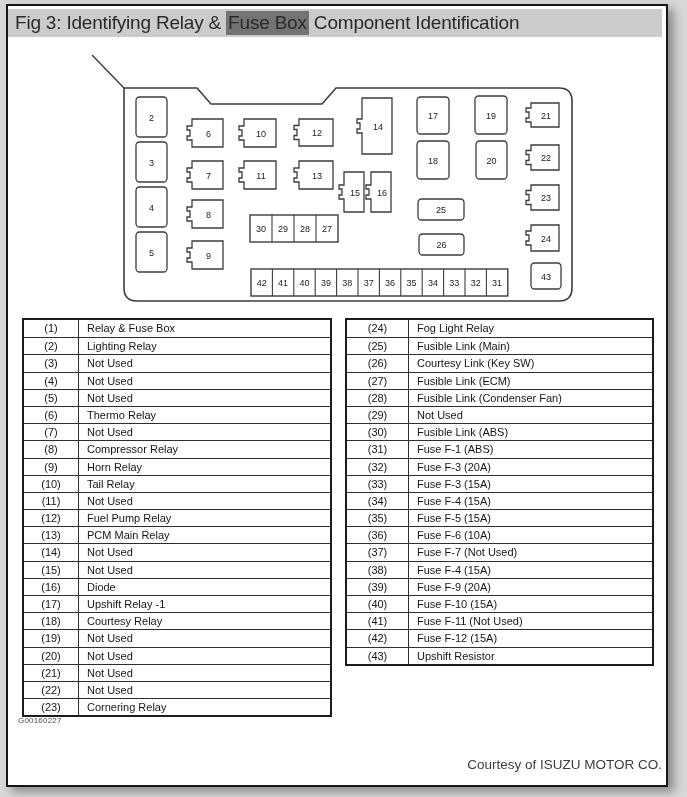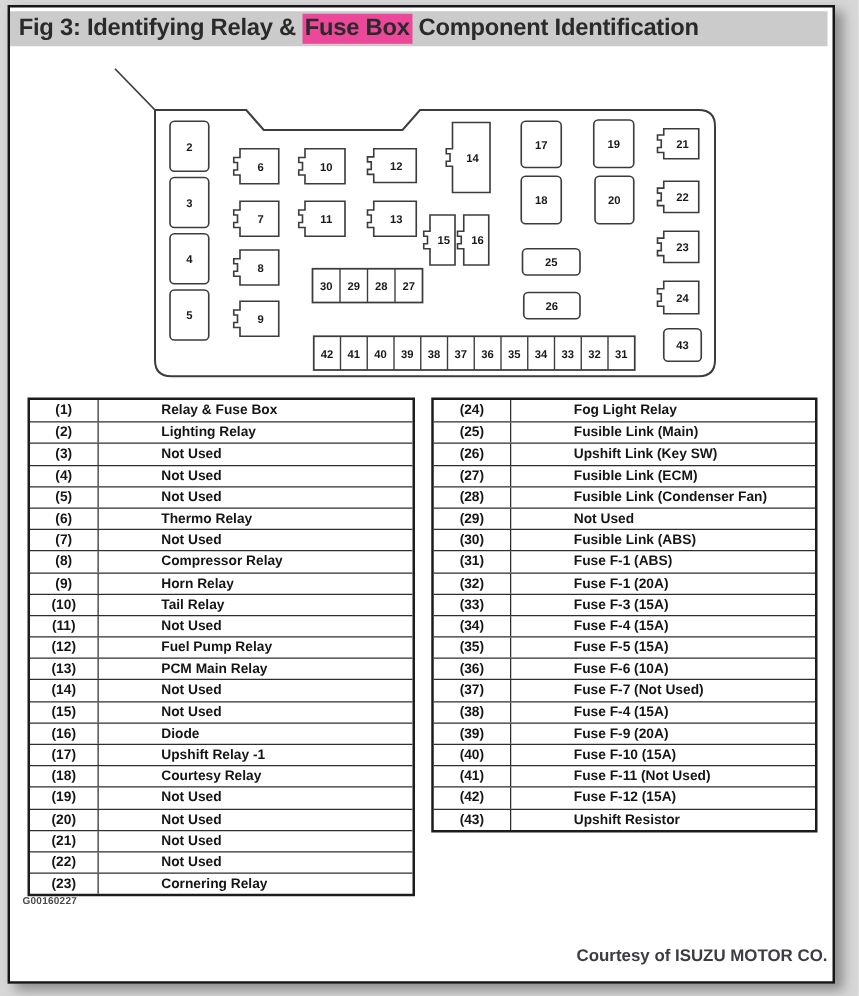--- a/index.html
+++ b/index.html
@@ -9,32 +9,31 @@
     font-family:"Liberation Sans", sans-serif;
     position:relative;
     overflow:hidden;
   }
   .card{
     position:absolute;left:6px;top:4px;
     width:658px;height:779px;
     background:#ffffff;
     border:2px solid #161616;
     box-shadow:6px 5px 9px rgba(0,0,0,0.35);
-    font-weight:bold;
   }
   .titlebar{
     position:absolute;left:0;top:3px;width:654px;height:28px;
     background:#cbcbcb;
     display:flex;align-items:center;
     padding-left:7px;box-sizing:border-box;
     font-size:19px;color:#2a2a2a;letter-spacing:-0.2px;
     white-space:pre;
   }
   .titlebar .hl{
-    background:#ec4899;
+    background:#737373;
     padding:1px 2px;
   }
   #fusebox-svg{position:absolute;left:0;top:44px;}
   .legend{
     position:absolute;
     background:#fff;
     border:2px solid #1c1c1c;
   }
   .legend-left{left:14px;top:312px;width:306px;}
   .legend-right{left:337px;top:312px;width:305px;}
@@ -47,21 +46,21 @@
     box-sizing:border-box;
     border-right:1px solid #2e2e2e;
     text-align:center;
     font-size:11px;color:#151515;line-height:16px;
     flex:0 0 auto;
   }
   .legend-left .tnum{width:55px;}
   .legend-right .tnum{width:62px;}
   .tlabel{
     font-size:11px;color:#151515;line-height:16px;
-    padding-left:8px;white-space:nowrap;overflow:hidden;margin-left:42px;
+    padding-left:8px;white-space:nowrap;overflow:hidden;
   }
   .figcode{
     position:absolute;left:10px;top:710px;
     font-size:8px;color:#4a4a4a;letter-spacing:0.2px;
   }
   .footer{
     position:absolute;left:0;top:751px;width:654px;
     text-align:right;
     font-size:13.5px;color:#3c3c45;
   }
@@ -260,21 +259,21 @@
       <div class="trow">
         <div class="tnum">(24)</div>
         <div class="tlabel">Fog Light Relay</div>
       </div>
       <div class="trow">
         <div class="tnum">(25)</div>
         <div class="tlabel">Fusible Link (Main)</div>
       </div>
       <div class="trow">
         <div class="tnum">(26)</div>
-        <div class="tlabel">Upshift Link (Key SW)</div>
+        <div class="tlabel">Courtesy Link (Key SW)</div>
       </div>
       <div class="trow">
         <div class="tnum">(27)</div>
         <div class="tlabel">Fusible Link (ECM)</div>
       </div>
       <div class="trow">
         <div class="tnum">(28)</div>
         <div class="tlabel">Fusible Link (Condenser Fan)</div>
       </div>
       <div class="trow">
@@ -284,21 +283,21 @@
       <div class="trow">
         <div class="tnum">(30)</div>
         <div class="tlabel">Fusible Link (ABS)</div>
       </div>
       <div class="trow">
         <div class="tnum">(31)</div>
         <div class="tlabel">Fuse F-1 (ABS)</div>
       </div>
       <div class="trow">
         <div class="tnum">(32)</div>
-        <div class="tlabel">Fuse F-1 (20A)</div>
+        <div class="tlabel">Fuse F-3 (20A)</div>
       </div>
       <div class="trow">
         <div class="tnum">(33)</div>
         <div class="tlabel">Fuse F-3 (15A)</div>
       </div>
       <div class="trow">
         <div class="tnum">(34)</div>
         <div class="tlabel">Fuse F-4 (15A)</div>
       </div>
       <div class="trow">

